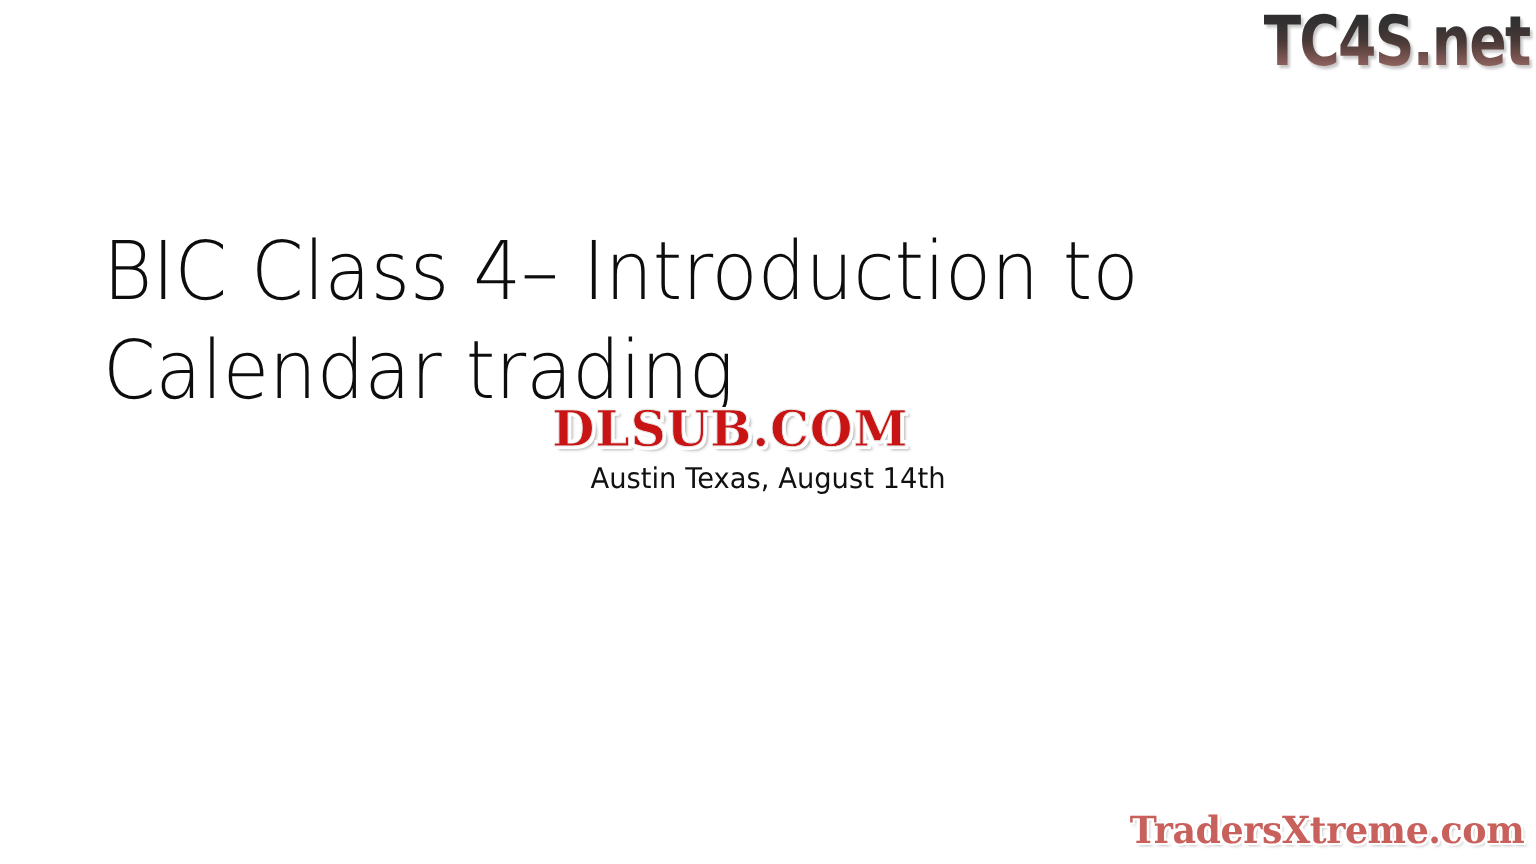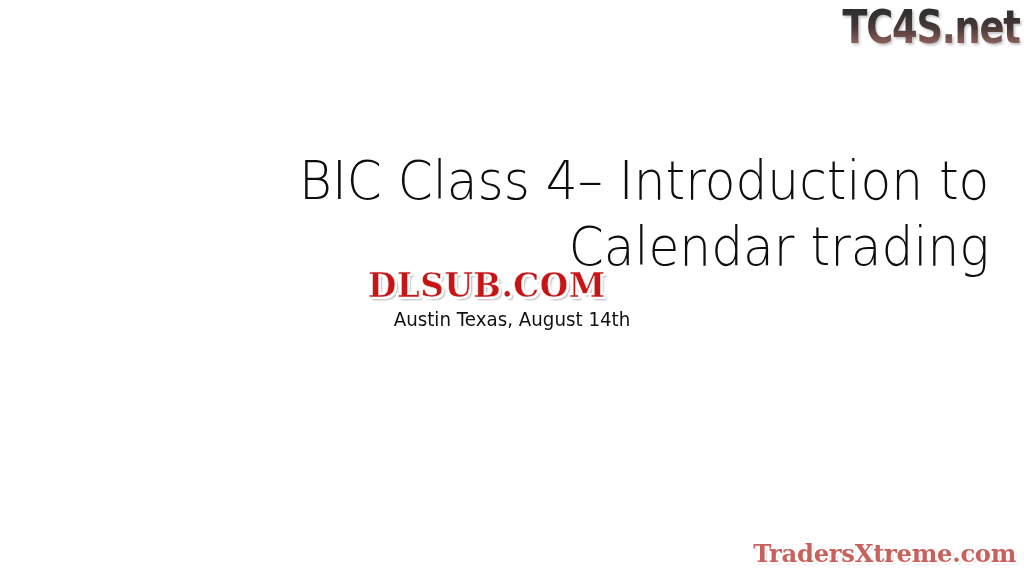--- a/index.html
+++ b/index.html
@@ -49,21 +49,21 @@
     white-space: nowrap;
     user-select: none;
   }
 
   
   .title-block {
     position: absolute;
     left: 0;
     right: 0;
     top: 148px;
-    text-align: right;
+    text-align: left;
     padding-left: 34px;
   }
   .title-line {
     font-family: "DejaVu Sans", sans-serif;
     font-weight: 300;
     font-size: 54px;
     line-height: 66px;
     color: #0d0d0d;
     letter-spacing: 0px;
     transform: scaleX(0.93);

